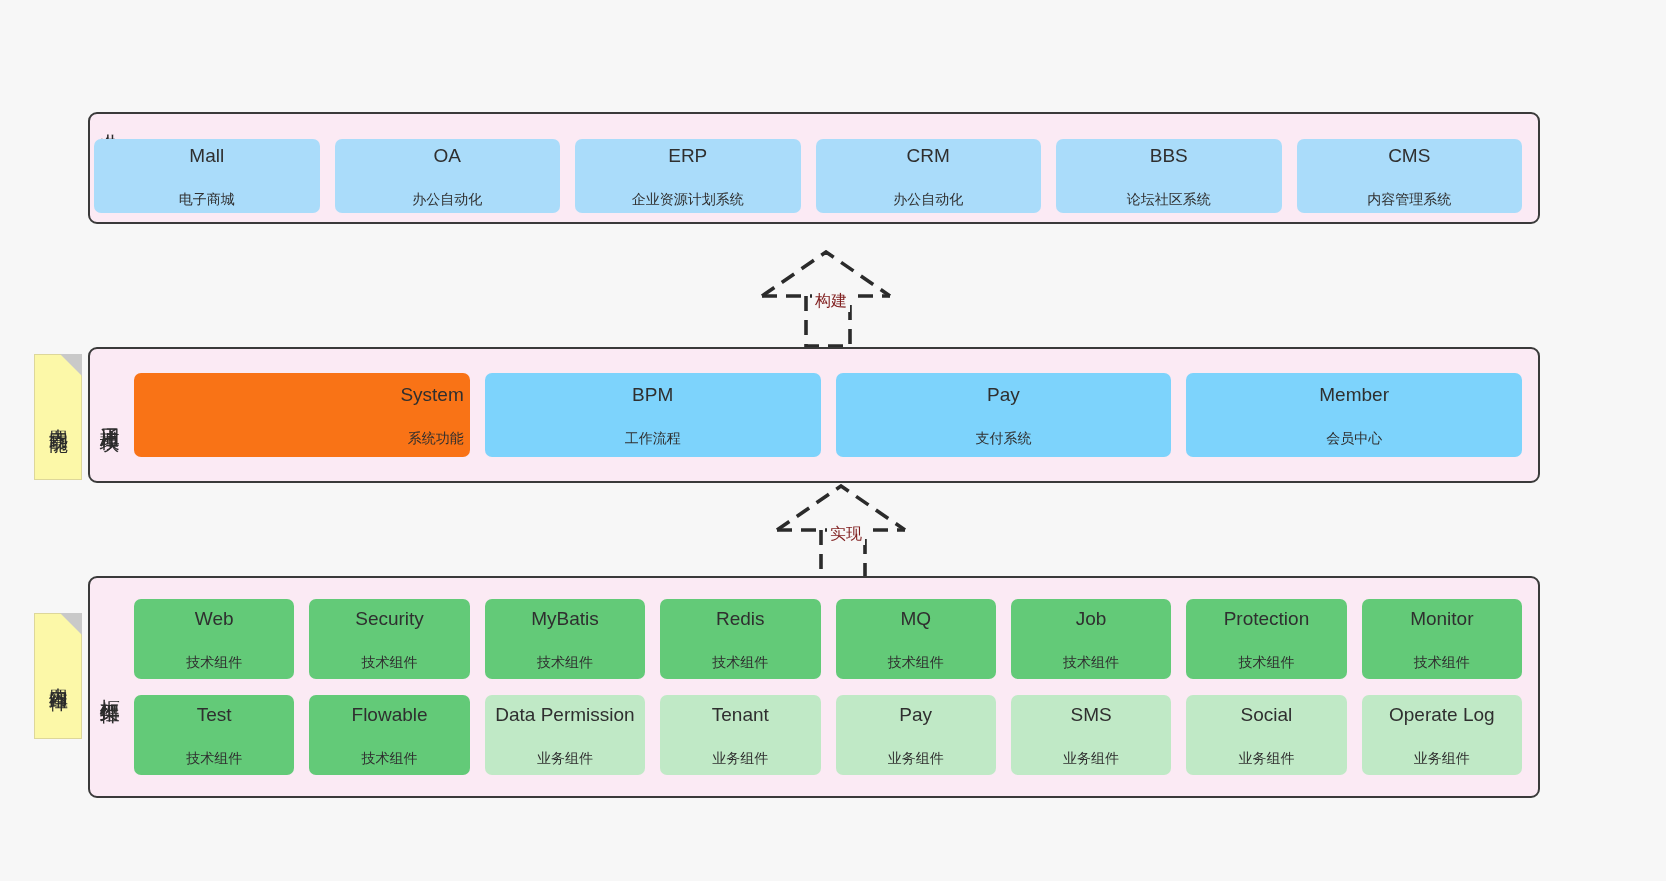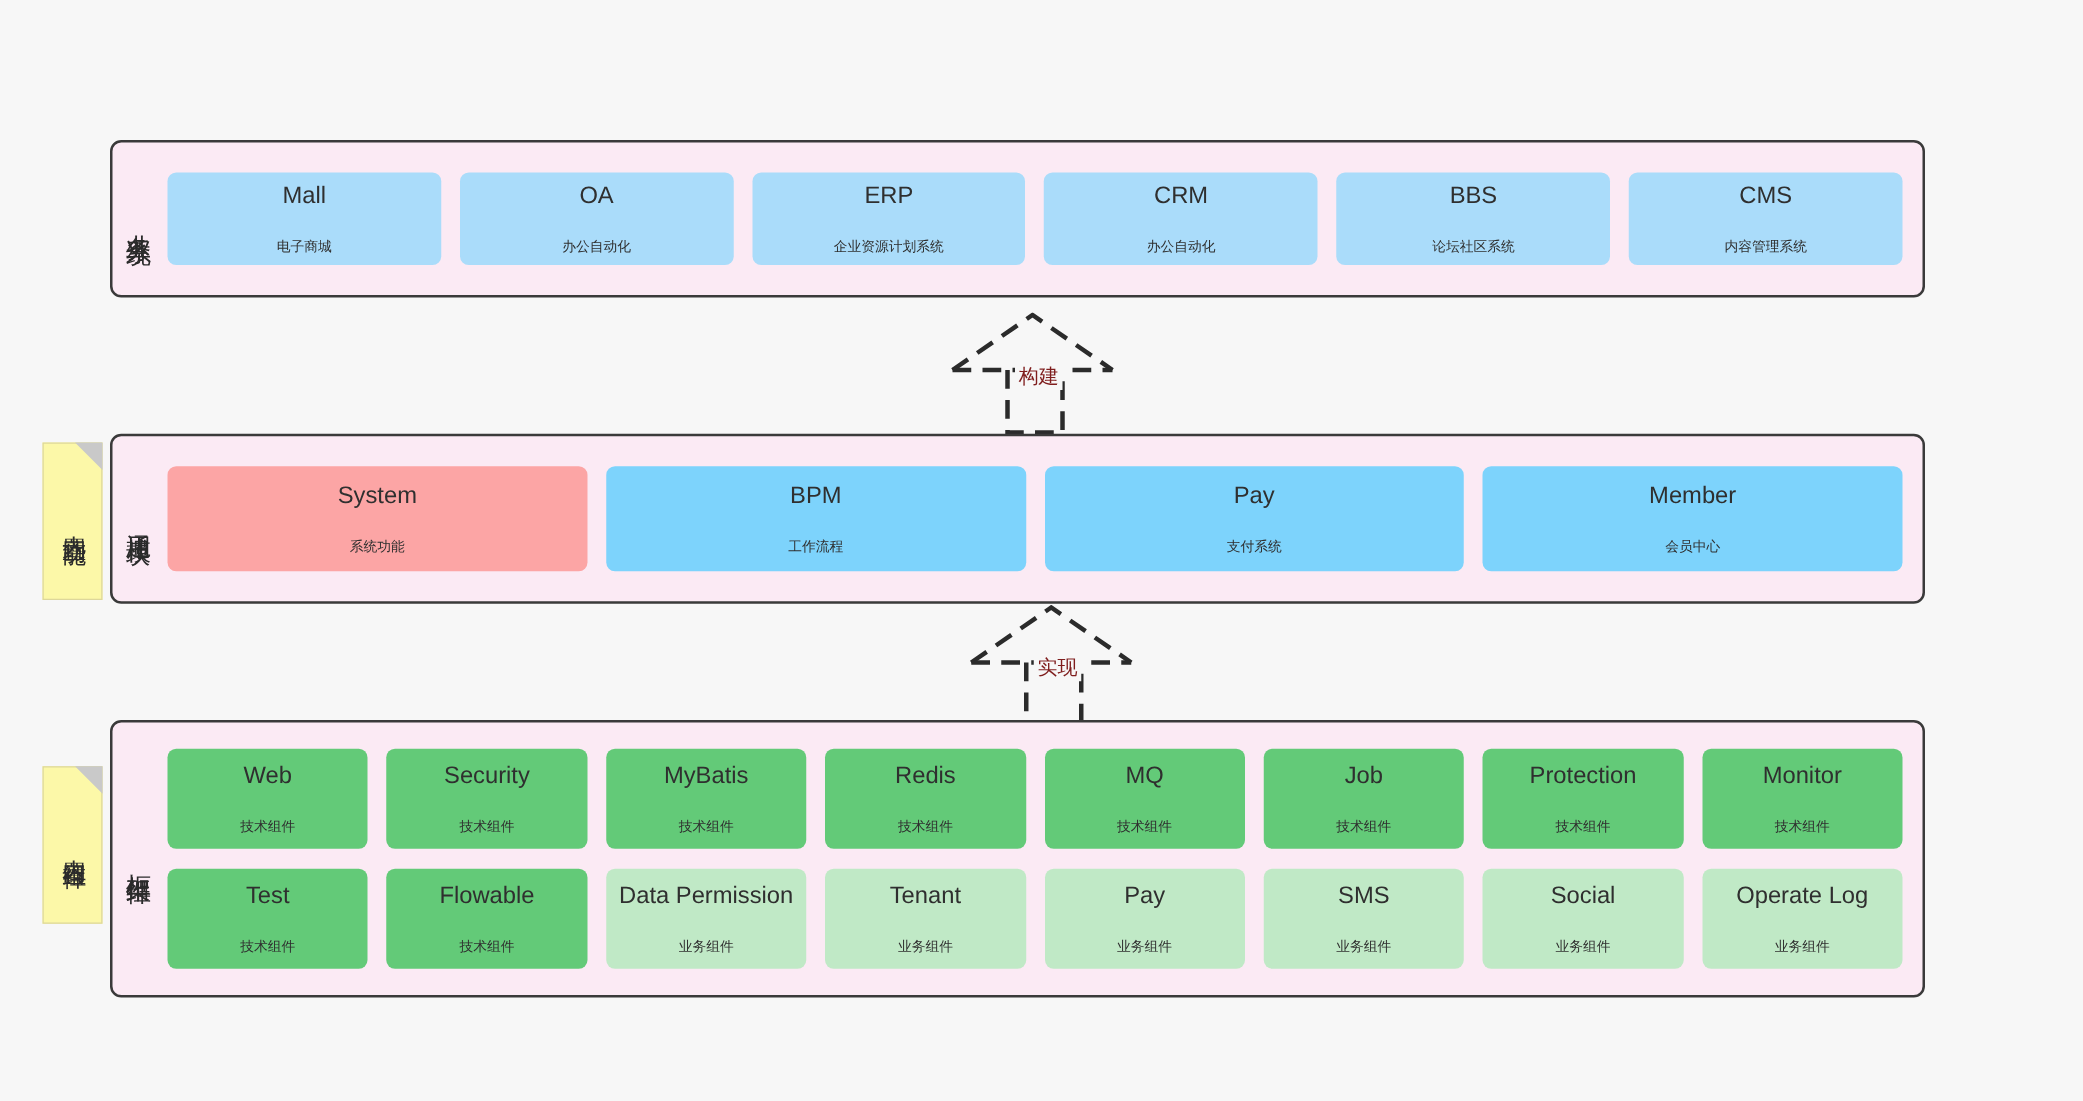--- a/index.html
+++ b/index.html
@@ -64,30 +64,30 @@
     flex-direction: column;
     align-items: center;
     justify-content: center;
     text-align: center;
     color: #2f2f2f;
     line-height: 1.22;
     padding: 4px 6px;
     overflow: hidden;
   }
   .card .t1 { font-size: 19px; }
-  .card .t2 { font-size: 11px; margin-top: 24px; }
+  .card .t2 { font-size: 14px; margin-top: 24px; }
 
   .c-blue      { background: #aadcfa; }
-  .c-red       { background: #fca5a5; }
+  .c-red       { background: #f97316; align-items: flex-end; }
   .c-pink      { background: #7dd3fc; }
   .c-green     { background: #63ca78; }
   .c-lgreen    { background: #c0e9c6; }
 
   
-  #layer-business { left: 88px;  top: 112px; width: 1452px; height: 126px; }
+  #layer-business { left: 88px;  top: 112px; width: 1452px; height: 112px; flex-direction: column; }
   #layer-business .card-row { height: 74px; }
 
   #layer-modules  { left: 88px;  top: 347px; width: 1452px; height: 136px; }
   #layer-modules .card-row { height: 84px; }
 
   #layer-framework{ left: 88px;  top: 576px; width: 1452px; height: 222px; }
   #layer-framework .card-row { height: 80px; }
   #layer-framework .layer-body { gap: 16px; }
 
   

